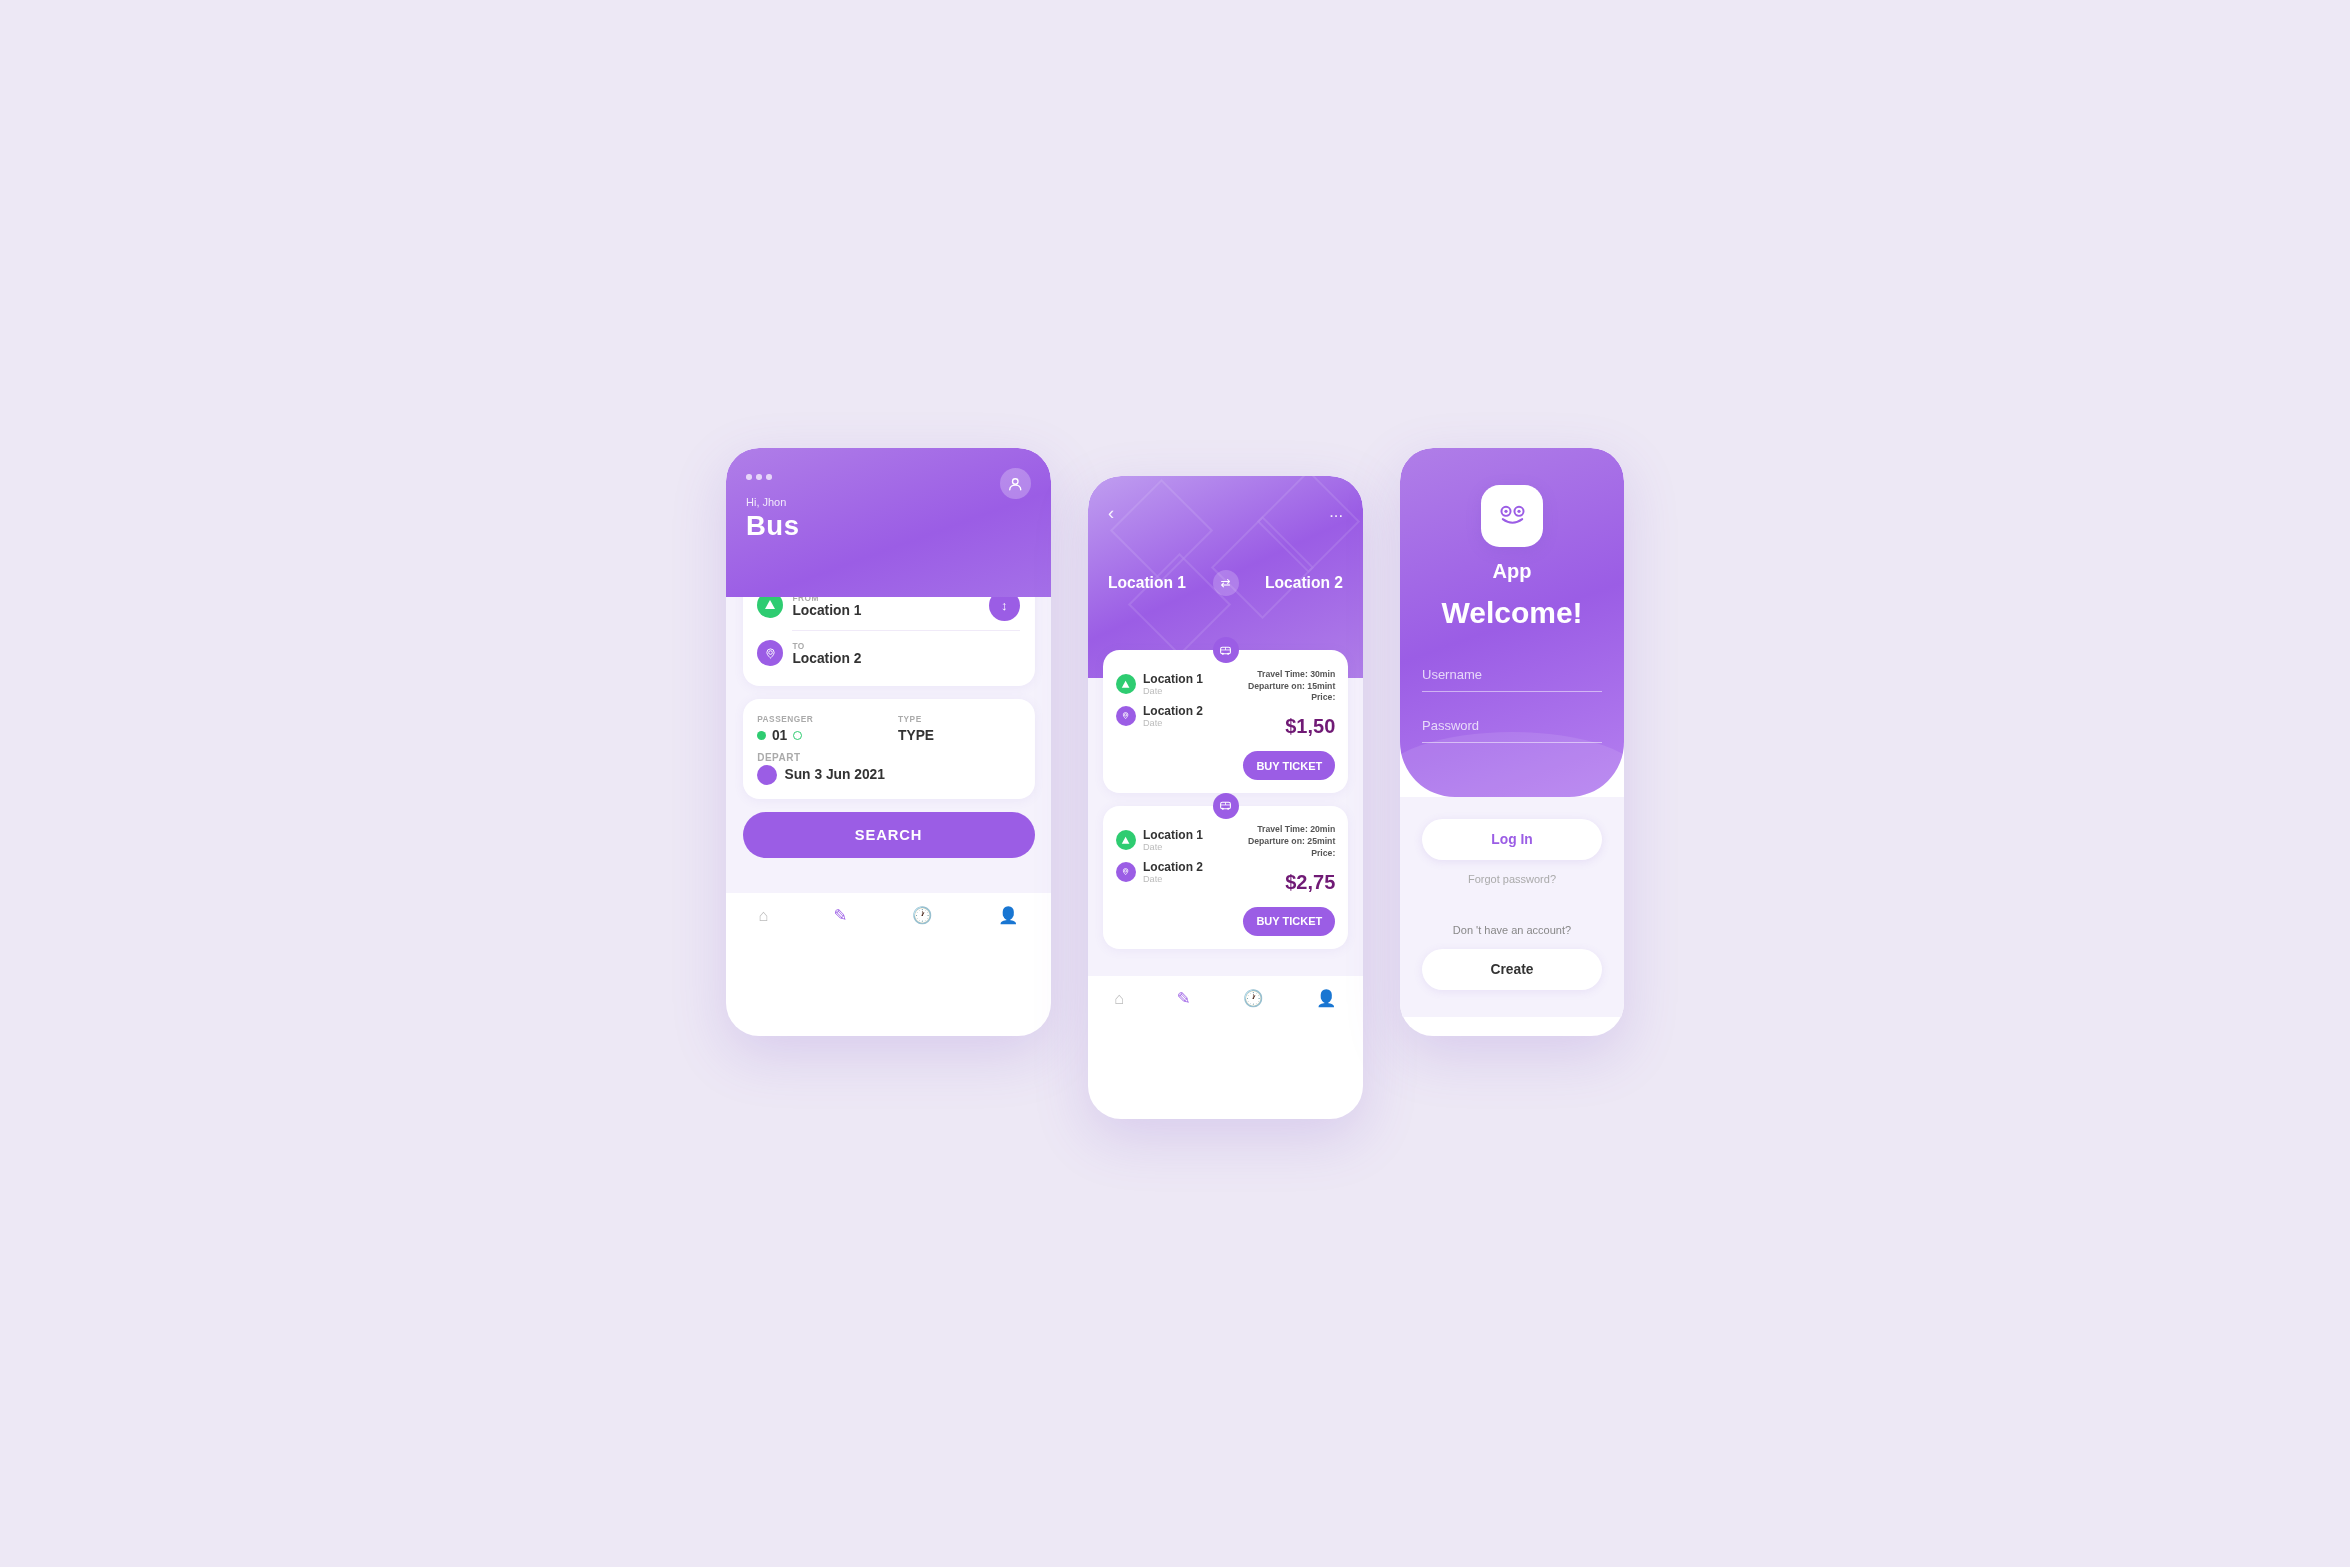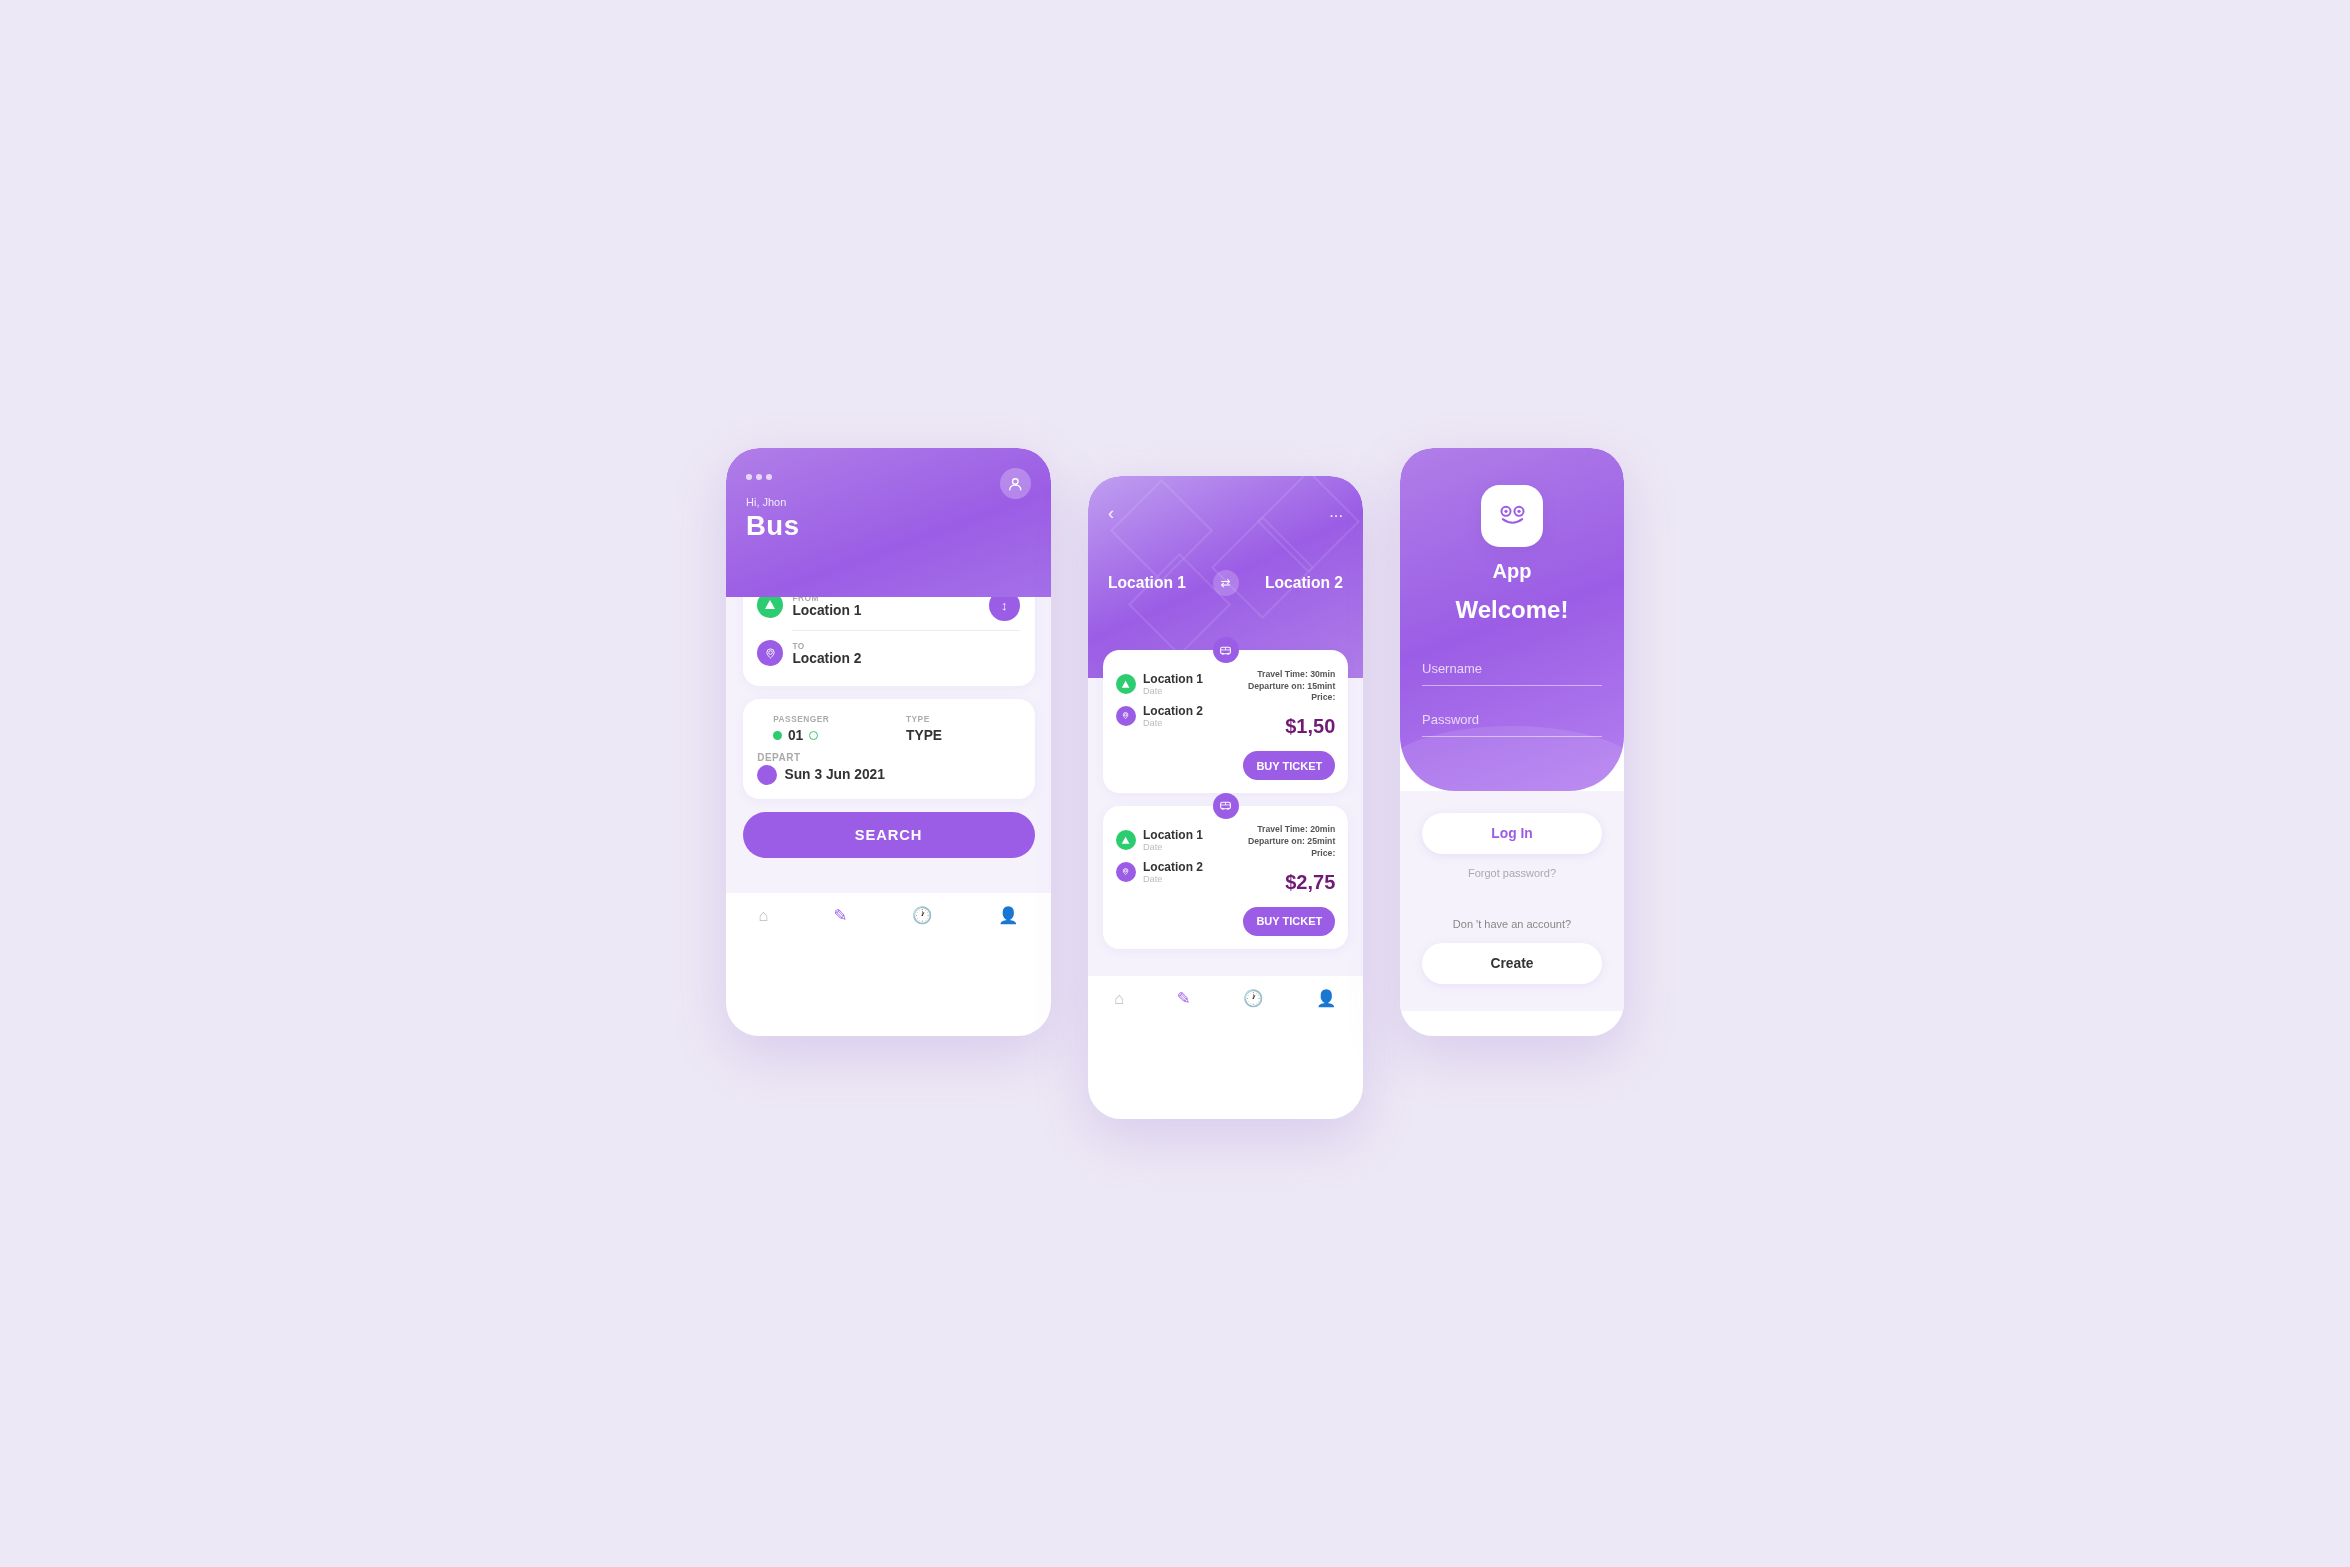--- a/index.html
+++ b/index.html
@@ -88,21 +88,21 @@
       margin-left: auto;
       width: 31px; height: 31px; border-radius: 50%;
       background: #9b5de5;
       display: flex; align-items: center; justify-content: center;
       color: #fff; font-size: 13px; cursor: pointer;
     }
     .divider-line {
       border: none; border-top: 0.9px solid #f0eaf8; margin: 3.7px 0 3.7px 35px;
     }
     .info-grid {
-      display: grid; grid-template-columns: 1fr 1fr; gap: 19px; margin-left: 16px;
+      display: grid; grid-template-columns: 1fr 1fr; gap: 19px;
     }
     .info-block .info-label {
       font-size: 8.3px; color: #aaa; font-weight: 600; text-transform: uppercase; letter-spacing: 0.5px;
       margin-bottom: 3.7px;
     }
     .info-block .info-value {
       font-size: 13.8px; font-weight: 700; color: #333;
     }
     .passenger-row {
       display: flex; align-items: center; gap: 5.5px;
@@ -252,21 +252,21 @@
       display: flex; align-items: center; justify-content: center;
       font-size: 26px; margin-bottom: 13px;
       box-shadow: 0 3.7px 14.7px rgba(120,80,200,0.2);
       position: relative; z-index: 1;
     }
     .app-name {
       color: #fff; font-size: 20px; font-weight: 700; margin-bottom: 13px;
       position: relative; z-index: 1;
     }
     .welcome-text {
-      color: #fff; font-size: 24px; font-weight: 800; margin-bottom: 27.5px;
+      color: #fff; font-size: 30px; font-weight: 800; margin-bottom: 27.5px;
       position: relative; z-index: 1;
     }
     .login-form {
       width: 100%;
       position: relative; z-index: 1;
     }
     .login-field {
       width: 100%; background: transparent;
       border: none; border-bottom: 1.4px solid rgba(255,255,255,0.5);
       color: #fff; font-size: 13px; padding: 9.2px 0;

